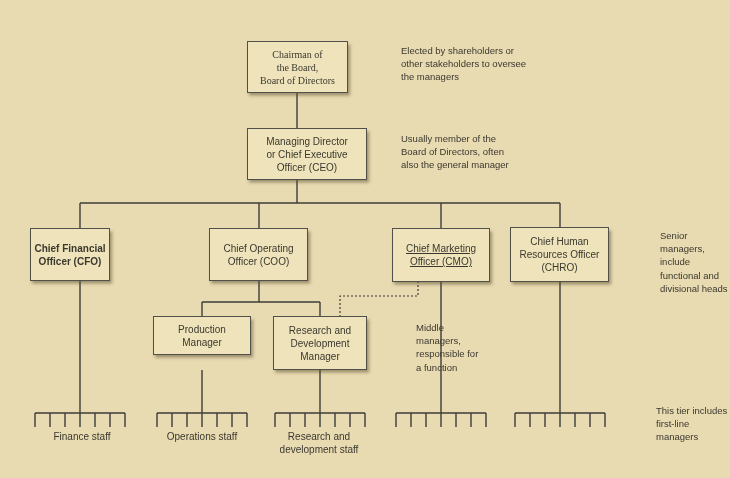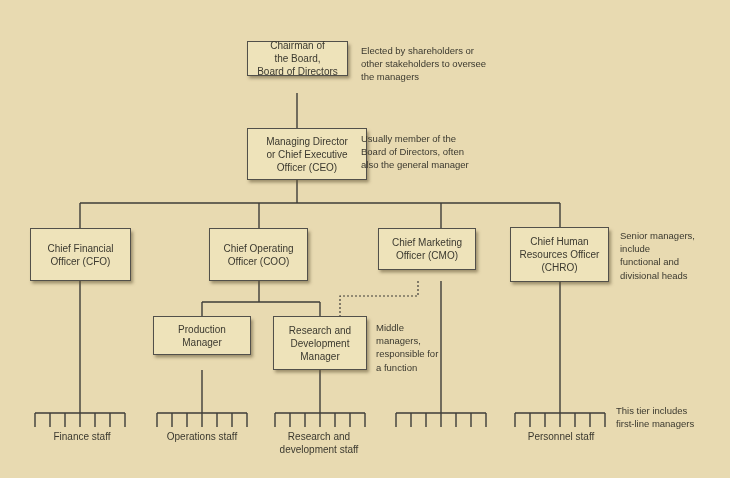--- a/index.html
+++ b/index.html
@@ -30,20 +30,21 @@
     border:1.4px solid var(--box-border);
     box-shadow:2px 2.5px 3px rgba(96,84,52,.55);
     font-size:10px;line-height:13px;
     padding:2px;
   }
   .ann{
     position:absolute;
     white-space:pre-line;
     font-size:9.5px;line-height:13.2px;
     text-align:left;
+    margin-left:40px;
   }
   .staff-label{
     position:absolute;
     white-space:pre-line;
     font-size:10px;line-height:13px;
     text-align:center;
     width:110px;
     transform:translateX(-55px);
   }
 </style>
@@ -80,31 +81,31 @@
     </g>
     <g>
       <path d="M35,413 H125 M35,413 V427 M50,413 V427 M65,413 V427 M80,413 V427 M95,413 V427 M110,413 V427 M125,413 V427"></path>
       <path d="M157,413 H247 M157,413 V427 M172,413 V427 M187,413 V427 M202,413 V427 M217,413 V427 M232,413 V427 M247,413 V427"></path>
       <path d="M275,413 H365 M275,413 V427 M290,413 V427 M305,413 V427 M320,413 V427 M335,413 V427 M350,413 V427 M365,413 V427"></path>
       <path d="M396,413 H486 M396,413 V427 M411,413 V427 M426,413 V427 M441,413 V427 M456,413 V427 M471,413 V427 M486,413 V427"></path>
       <path d="M515,413 H605 M515,413 V427 M530,413 V427 M545,413 V427 M560,413 V427 M575,413 V427 M590,413 V427 M605,413 V427"></path>
     </g>
   </svg>
 
-  <div class="node" style="left:247px;top:41px;width:101px;height:35px;">Chairman of
+  <div class="node" style="left:247px;top:41px;width:101px;height:52px;font-family:Liberation Serif, serif;">Chairman of
 the Board,
 Board of Directors</div>
   <div class="node" style="left:247px;top:128px;width:120px;height:52px;">Managing Director
 or Chief Executive
 Officer (CEO)</div>
-  <div class="node" style="left:30px;top:228px;width:101px;height:53px;">Chief Financial
+  <div class="node" style="left:30px;top:228px;width:80px;height:53px;font-weight:bold;">Chief Financial
 Officer (CFO)</div>
   <div class="node" style="left:209px;top:228px;width:99px;height:53px;">Chief Operating
 Officer (COO)</div>
-  <div class="node" style="left:378px;top:228px;width:98px;height:42px;">Chief Marketing
+  <div class="node" style="left:392px;top:228px;width:98px;height:54px;text-decoration:underline;">Chief Marketing
 Officer (CMO)</div>
   <div class="node" style="left:510px;top:227px;width:99px;height:55px;">Chief Human
 Resources Officer
 (CHRO)</div>
   <div class="node" style="left:153px;top:316px;width:98px;height:39px;">Production
 Manager</div>
   <div class="node" style="left:273px;top:316px;width:94px;height:54px;">Research and
 Development
 Manager</div>
 
@@ -122,15 +123,14 @@
 managers,
 responsible for
 a function</div>
   <div class="ann" style="left:616px;top:404px;">This tier includes
 first-line managers</div>
 
   <div class="staff-label" style="left:202px;top:430px;">Operations staff</div>
   <div class="staff-label" style="left:82px;top:430px;">Finance staff</div>
   <div class="staff-label" style="left:319px;top:430px;">Research and
 development staff</div>
-  <div class="staff-label" style="left:561px;top:430px;">Personnel staff</div>
 
 </div>
 
 </body></html>

